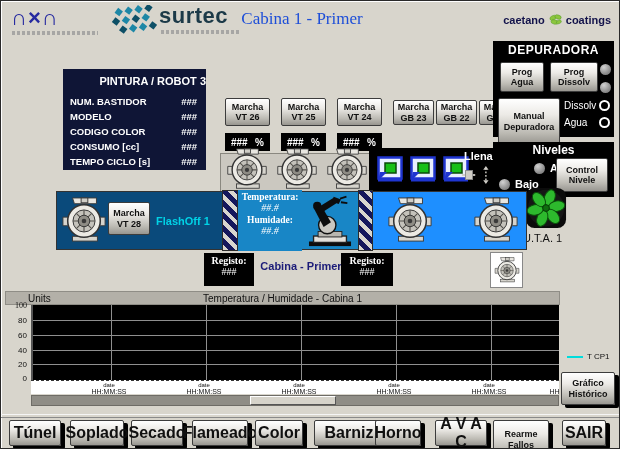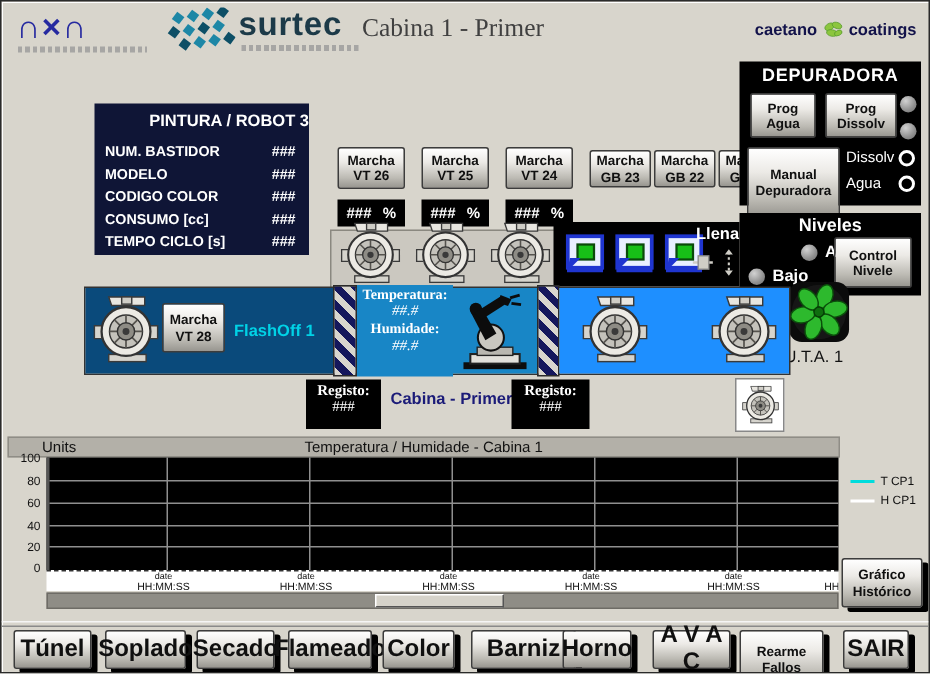--- a/index.html
+++ b/index.html
@@ -28,21 +28,21 @@
     background:repeating-linear-gradient(45deg,#d9d6ce 0px,#d9d6ce 4px,#15175c 4px,#15175c 9px);
     border:1px solid #2b2b2b;box-sizing:border-box;
   }
   .tagline{height:4px;background:repeating-linear-gradient(90deg,#9a9a9a 0 3px,transparent 3px 5px);opacity:.8;}
   .hline{position:absolute;left:0;right:0;height:1px;background:#8f8f8f;}
   .vline{position:absolute;top:0;bottom:0;width:1px;background:#8f8f8f;}
   .ytick{position:absolute;left:4px;width:22px;text-align:right;font-size:8px;color:#111;}
   .xlab{position:absolute;transform:translateX(-50%);text-align:center;color:#111;line-height:1;}
   .xlab .l1{font-size:6px;}
   .xlab .l2{font-size:7px;}
-  .legend-row{display:flex;align-items:center;gap:4px;height:13px;}
+  .legend-row{display:flex;align-items:center;gap:4px;height:13px;margin-top:36px;}
   .legend-swatch{width:16px;height:2px;}
   .navbtn{font-size:16px;}
 </style>
 </head>
 <body>
 
 <svg width="0" height="0" style="position:absolute">
   <defs>
     <symbol id="blower" viewBox="0 0 48 48">
       <path d="M12 1 h25 v6 H14 Z" fill="#e8e6e0" stroke="#3a3a3a"></path>
@@ -127,21 +127,21 @@
 
   <div class="abs" style="left:10px;top:4px;font-size:22px;font-weight:bold;color:#262aa0;letter-spacing:1px;">∩×∩</div>
   <div class="abs tagline" style="left:11px;top:30px;width:86px;"></div>
 
   <svg class="abs" style="left:110px;top:4px;width:46px;height:30px;">
       <use href="#diamonds"></use>
     </svg>
   <div class="abs" style="left:158px;top:2px;font-size:22px;font-weight:bold;color:#1c3a48;letter-spacing:0.5px;">surtec</div>
   <div class="abs tagline" style="left:160px;top:29px;width:78px;"></div>
 
-  <div class="abs serif" style="left:0;right:16px;top:8px;text-align:center;font-size:17px;color:#404040;">Cabina 1 - Primer</div>
+  <div class="abs serif" style="left:0;right:16px;top:8px;text-align:center;font-size:17px;color:#1d4ed8;">Cabina 1 - Primer</div>
 
   <div class="abs" style="right:8px;top:11px;display:flex;align-items:center;gap:2px;">
     <span style="font-size:11px;font-weight:800;color:#12124a;">caetano</span>
     <svg style="width:17px;height:15px;">
         <use href="#leaf"></use>
       </svg>
     <span style="font-size:11px;font-weight:800;color:#12124a;">coatings</span>
   </div>
 
   <div class="blackbox" style="left:62px;top:68px;width:143px;height:101px;background:#0f1536;">
@@ -331,21 +331,21 @@
     <svg style="position:absolute;left:3px;top:4px;width:26px;height:26px;">
         <use href="#blower"></use>
       </svg>
   </div>
 
   <div class="abs" style="left:4px;top:290px;width:555px;height:14px;background:#b3b0a8;border:1px solid #8f8d86;box-sizing:border-box;">
     <span style="position:absolute;left:22px;top:1px;font-size:10px;color:#111;">Units</span>
     <span style="position:absolute;left:0;right:0;top:1px;text-align:center;font-size:10px;color:#111;">Temperatura / Humidade - Cabina 1</span>
   </div>
 
-  <div class="ytick" style="top:300px;">100</div>
+  <div class="ytick" style="top:300px;font-family:Liberation Serif, serif;">100</div>
   <div class="ytick" style="top:315px;">80</div>
   <div class="ytick" style="top:330px;">60</div>
   <div class="ytick" style="top:345px;">40</div>
   <div class="ytick" style="top:359px;">20</div>
   <div class="ytick" style="top:373px;">0</div>
 
   <div class="abs" style="left:30px;top:304px;width:528px;height:75px;background:#000;border-left:2px solid #555;box-sizing:border-box;">
     <div class="hline" style="top:15px;"></div>
     <div class="hline" style="top:30px;"></div>
     <div class="hline" style="top:45px;"></div>

